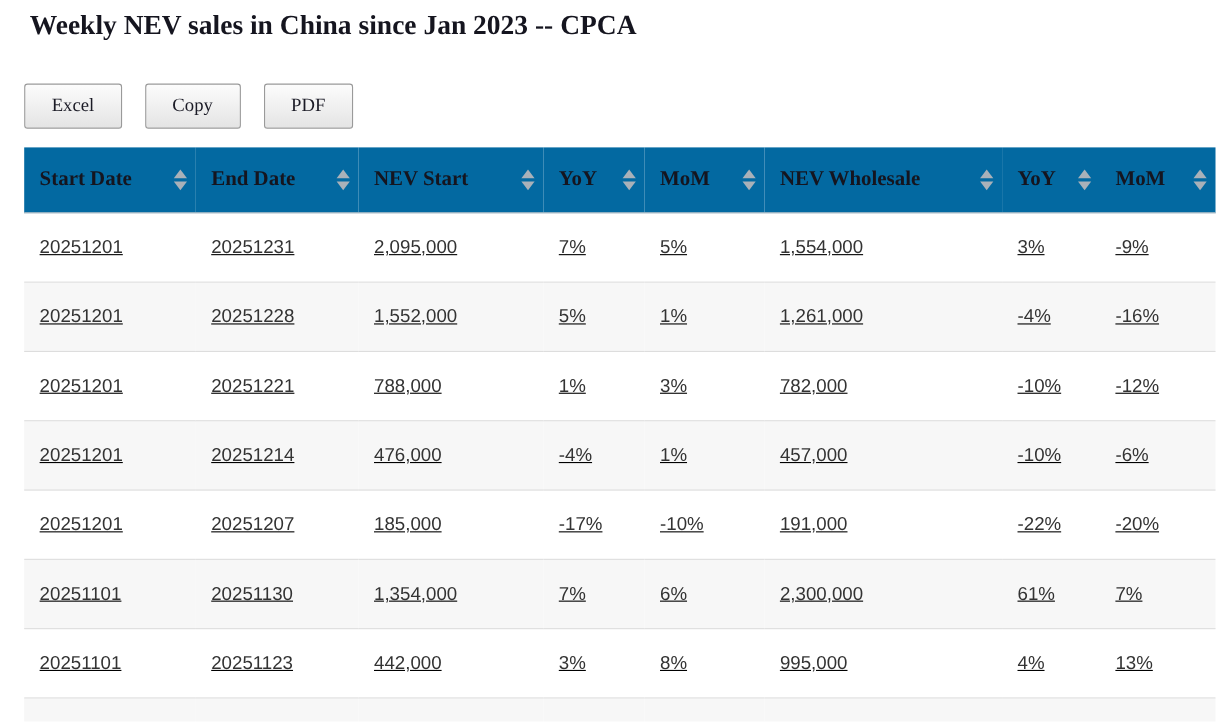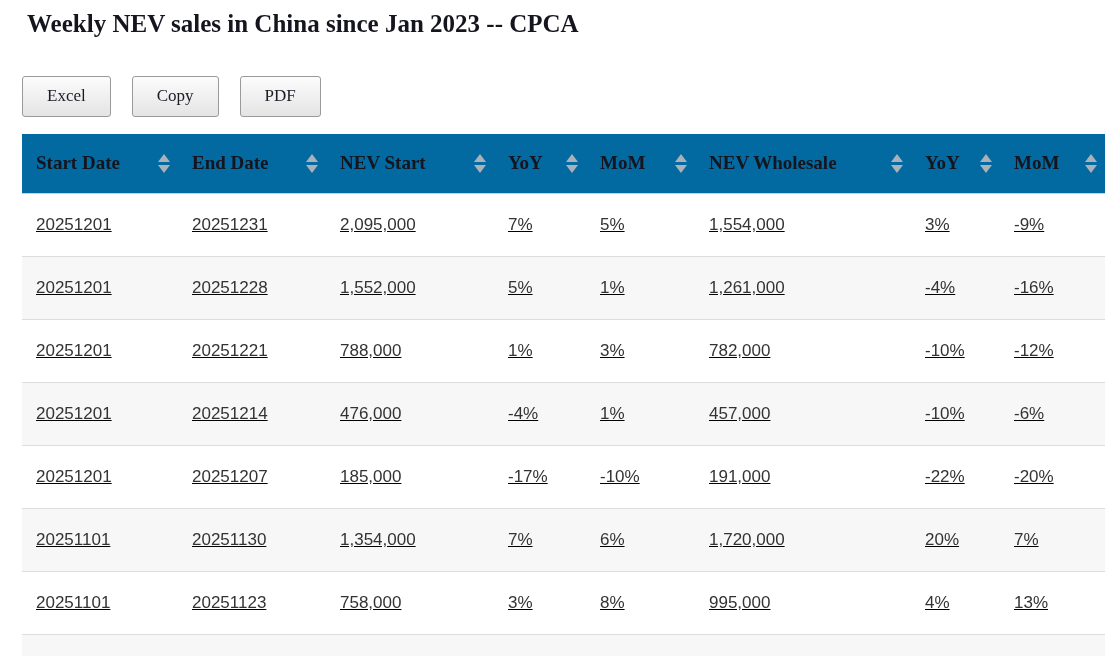--- a/index.html
+++ b/index.html
@@ -255,28 +255,28 @@
           <td>191,000</td>
           <td>-22%</td>
           <td>-20%</td>
         </tr>
         <tr>
           <td>20251101</td>
           <td>20251130</td>
           <td>1,354,000</td>
           <td>7%</td>
           <td>6%</td>
-          <td>1,720,000</td>
-          <td>20%</td>
+          <td>2,300,000</td>
+          <td>61%</td>
           <td>7%</td>
         </tr>
         <tr>
           <td>20251101</td>
           <td>20251123</td>
-          <td>758,000</td>
+          <td>442,000</td>
           <td>3%</td>
           <td>8%</td>
           <td>995,000</td>
           <td>4%</td>
           <td>13%</td>
         </tr>
         <tr class="partial-row">
           <td></td>
           <td></td>
           <td></td>

